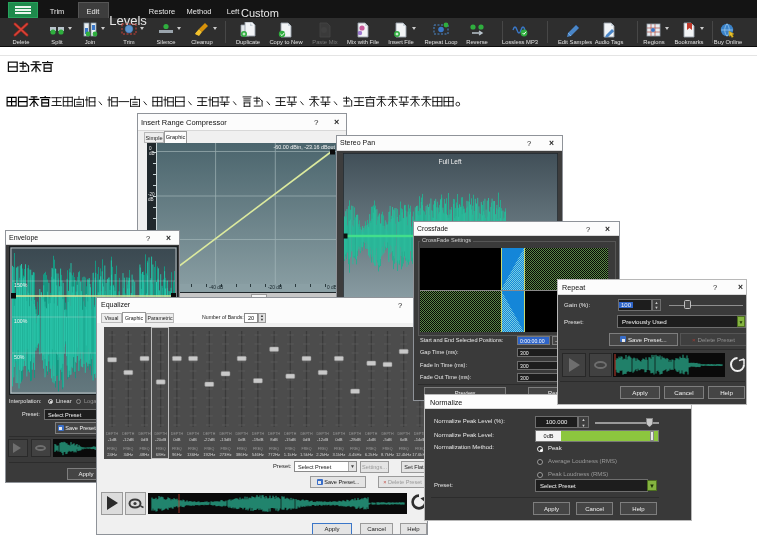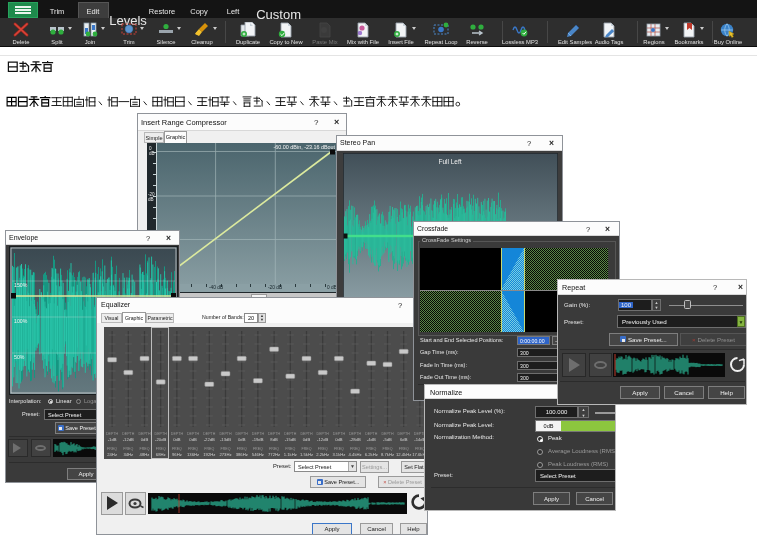--- a/index.html
+++ b/index.html
@@ -24,23 +24,23 @@
     <div class="a" style="left:0;top:55px;width:757px;height:1px;background:#e4e4e4"></div>
     <div class="a" style="left:8px;top:2px;width:30px;height:16px;background:#1e8a4c;border:1px solid #27a35d"></div>
     <div class="a" style="left:15px;top:6px;width:16px;height:2px;background:#eaf5ee"></div>
     <div class="a" style="left:15px;top:9px;width:16px;height:2px;background:#eaf5ee"></div>
     <div class="a" style="left:15px;top:12px;width:16px;height:2px;background:#eaf5ee"></div>
     <div class="a" style="left:78px;top:2px;width:31px;height:16px;background:#3d3d3d;border:1px solid #555;border-bottom:none"></div>
     <div class="a" style="left:27px;top:6.5px;width:60px;text-align:center;font-size:7.5px;color:#e8e8e8">Trim</div>
     <div class="a" style="left:63px;top:6.5px;width:60px;text-align:center;font-size:7.5px;color:#e8e8e8">Edit</div>
     <div class="a" style="left:98px;top:13px;width:60px;text-align:center;font-size:13px;color:#e8e8e8">Levels</div>
     <div class="a" style="left:132px;top:6.5px;width:60px;text-align:center;font-size:7.5px;color:#e8e8e8">Restore</div>
-    <div class="a" style="left:169px;top:6.5px;width:60px;text-align:center;font-size:7.5px;color:#e8e8e8">Copy</div>
+    <div class="a" style="left:169px;top:6.5px;width:60px;text-align:center;font-size:7.5px;color:#e8e8e8">Method</div>
     <div class="a" style="left:203px;top:6.5px;width:60px;text-align:center;font-size:7.5px;color:#e8e8e8">Left</div>
-    <div class="a" style="left:241px;top:6.5px;width:60px;text-align:right;font-size:13px;color:#e8e8e8">Custom</div>
+    <div class="a" style="left:241px;top:6.5px;width:60px;text-align:left;font-size:11px;color:#e8e8e8">Custom</div>
     <div class="a" style="left:225px;top:21px;width:1px;height:22px;background:#474747"></div>
     <div class="a" style="left:502px;top:21px;width:1px;height:22px;background:#474747"></div>
     <div class="a" style="left:547px;top:21px;width:1px;height:22px;background:#474747"></div>
     <div class="a" style="left:637px;top:21px;width:1px;height:22px;background:#474747"></div>
     <div class="a" style="left:712px;top:21px;width:1px;height:22px;background:#474747"></div>
     <div class="a" style="left:12px;top:22px;width:18px;height:16px"><svg width="18" height="16" viewBox="0 0 18 16">
         <path d="M3 2 L15 13 M15 2 L3 13" stroke="#a8291f" stroke-width="2.8" stroke-linecap="round"></path>
         <path d="M3 2 L15 13 M15 2 L3 13" stroke="#d8453a" stroke-width="1.4" stroke-linecap="round"></path>
       </svg></div>
     <div class="a" style="left:-11px;top:39px;width:64px;text-align:center;font-size:5.8px;color:#e2e2e2;white-space:nowrap">Delete</div>
@@ -715,21 +715,21 @@
       <div class="dtxt" style="left:6.0px;top:127.0px;font-size:5.6px;line-height:6.4px">Gap Time (ms):</div>
       <div class="dfield" style="left:103px;top:126.0px;width:46px;height:9px;font-size:5.2px;line-height:8px;padding-left:2px">300</div>
       <div class="dtxt" style="left:6.0px;top:139.5px;font-size:5.6px;line-height:6.4px">Fade In Time (ms):</div>
       <div class="dfield" style="left:103px;top:138.5px;width:46px;height:9px;font-size:5.2px;line-height:8px;padding-left:2px">300</div>
       <div class="dtxt" style="left:6.0px;top:152.0px;font-size:5.6px;line-height:6.4px">Fade Out Time (ms):</div>
       <div class="dfield" style="left:103px;top:151.0px;width:46px;height:9px;font-size:5.2px;line-height:8px;padding-left:2px">300</div>
       <div class="a" style="left:4px;top:162px;width:198px;height:1px;background:#2c2c2c"></div>
       <div class="dbtn" style="left:10px;top:165px;width:82px;height:12px;font-size:5.8px;line-height:11px">Preview</div>
       <div class="dbtn" style="left:114px;top:165px;width:82px;height:12px;font-size:5.8px;line-height:11px">Restore Original</div>
     </div>
-    <div class="win" style="left:424px;top:384px;width:192px;height:127px;background:#393939;border-color:#b8b8b8">
+    <div class="win" style="left:424px;top:394px;width:268px;height:127px;background:#393939;border-color:#b8b8b8">
       <div class="tbar" style="height:14px"></div>
       <div class="ttext" style="left:5px;top:3px;font-size:7.2px">Normalize</div>
       <div class="dtxt" style="left:9.0px;top:23.0px;font-size:6.0px;line-height:6.9px">Normalize Peak Level (%):</div>
       <div class="dfield" style="left:110px;top:21px;width:43px;height:12px;font-size:6px;line-height:11px;text-align:center">100.000</div>
       <div class="a" style="left:153px;top:21px;width:11px;height:12px;background:#3f3f3f;border:1px solid #6e6e6e;font-size:4px;color:#ccc;text-align:center;line-height:5.5px">▲<br>▼</div>
       <div class="a" style="left:170px;top:27px;width:64px;height:1.5px;background:#9a9a9a"></div>
       <div class="a" style="left:221px;top:23px;width:7px;height:9px;background:#c9c9c9;border:1px solid #888;clip-path:polygon(0 0,100% 0,100% 60%,50% 100%,0 60%)"></div>
       <div class="dtxt" style="left:9.0px;top:37.0px;font-size:6.0px;line-height:6.9px">Normalize Peak Level:</div>
       <div class="a" style="left:110px;top:35px;width:124px;height:12px;border:1px solid #777;background:#8cc63e"></div>
       <div class="a" style="left:111px;top:36px;width:25px;height:10px;background:#f4f4f4;font-size:5.6px;color:#111;text-align:center;line-height:10px">0dB</div>

